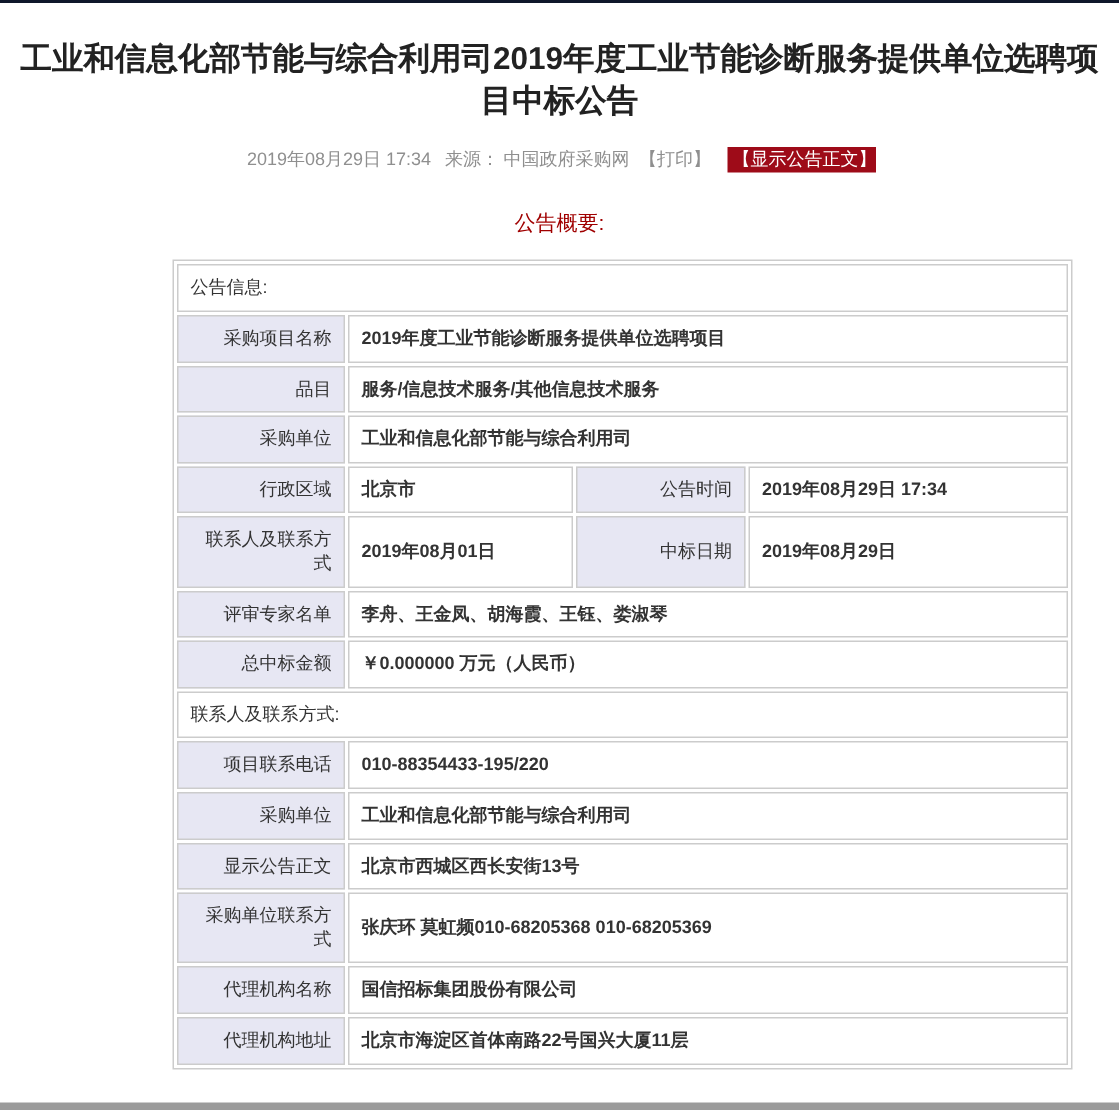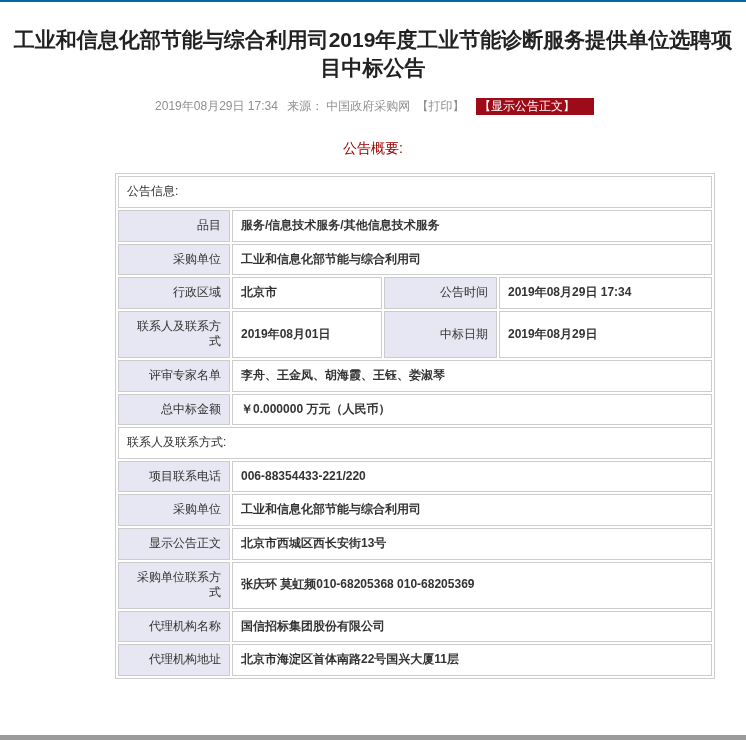--- a/index.html
+++ b/index.html
@@ -1,29 +1,29 @@
 <!DOCTYPE html>
 <html><head>
 <meta charset="utf-8">
 <style>
   html,body { margin:0; padding:0; background:#ffffff; }
   body { font-family:"Liberation Sans","DejaVu Sans",sans-serif; }
   .page {
     position:relative; width:746px; height:740px; overflow:hidden;
-    background:#fff; border-top:2px solid #0369a1; box-sizing:border-box;
+    background:#fff; border-top:2px solid #0f172a; box-sizing:border-box;
   }
   .title {
     margin:24px 6px 0 6px; text-align:center;
     font-size:21px; font-weight:bold; color:#222; line-height:1.32;
   }
   .meta { margin-top:17px; text-align:center; font-size:12px; color:#8f8f8f; white-space:nowrap; }
   .meta .seg { margin:0 3px; }
   .meta .print { color:#8f8f8f; text-decoration:none; cursor:pointer; }
   .meta .badge {
-    background:#9e0b18; color:#ffffff; padding:1px 19px 2px 3px; margin-left:5px; cursor:pointer;
+    background:#9e0b18; color:#ffffff; padding:1px 0 2px 3px; margin-left:5px; cursor:pointer;
   }
   .summary-heading {
     margin-top:25px; text-align:center; font-size:14px; font-weight:normal; color:#a00000;
   }
   table.info {
     margin:15px 0 0 115px; width:600px; table-layout:fixed;
     border-collapse:separate; border-spacing:2px;
     border:1px solid #cccccc; background:#ffffff;
   }
   table.info td {
@@ -57,20 +57,24 @@
         <col style="width:150px">
         <col style="width:113px">
         <col>
     </colgroup>
 
     <tbody>
         <tr>
       <td class="sec" colspan="4">公告信息:</td>
     </tr>
     <tr>
+      <td class="lbl">采购项目名称</td>
+      <td class="val" colspan="3">2019年度工业节能诊断服务提供单位选聘项目</td>
+    </tr>
+    <tr>
       <td class="lbl">品目</td>
       <td class="val" colspan="3">服务/信息技术服务/其他信息技术服务</td>
     </tr>
     <tr>
       <td class="lbl">采购单位</td>
       <td class="val" colspan="3">工业和信息化部节能与综合利用司</td>
     </tr>
     <tr>
       <td class="lbl">行政区域</td>
       <td class="val">北京市</td>
@@ -90,21 +94,21 @@
     <tr>
       <td class="lbl">总中标金额</td>
       <td class="val" colspan="3">￥0.000000 万元（人民币）</td>
     </tr>
 
     <tr>
       <td class="sec" colspan="4">联系人及联系方式:</td>
     </tr>
     <tr>
       <td class="lbl">项目联系电话</td>
-      <td class="val" colspan="3">006-88354433-221/220</td>
+      <td class="val" colspan="3">010-88354433-195/220</td>
     </tr>
     <tr>
       <td class="lbl">采购单位</td>
       <td class="val" colspan="3">工业和信息化部节能与综合利用司</td>
     </tr>
     <tr>
       <td class="lbl">显示公告正文</td>
       <td class="val" colspan="3">北京市西城区西长安街13号</td>
     </tr>
     <tr>

